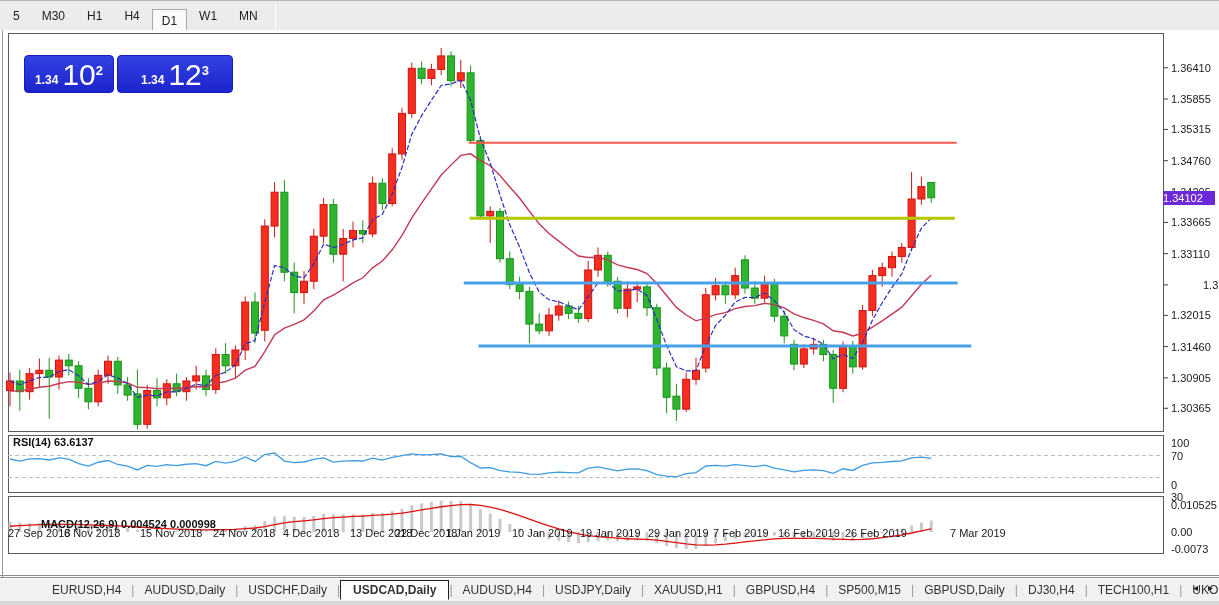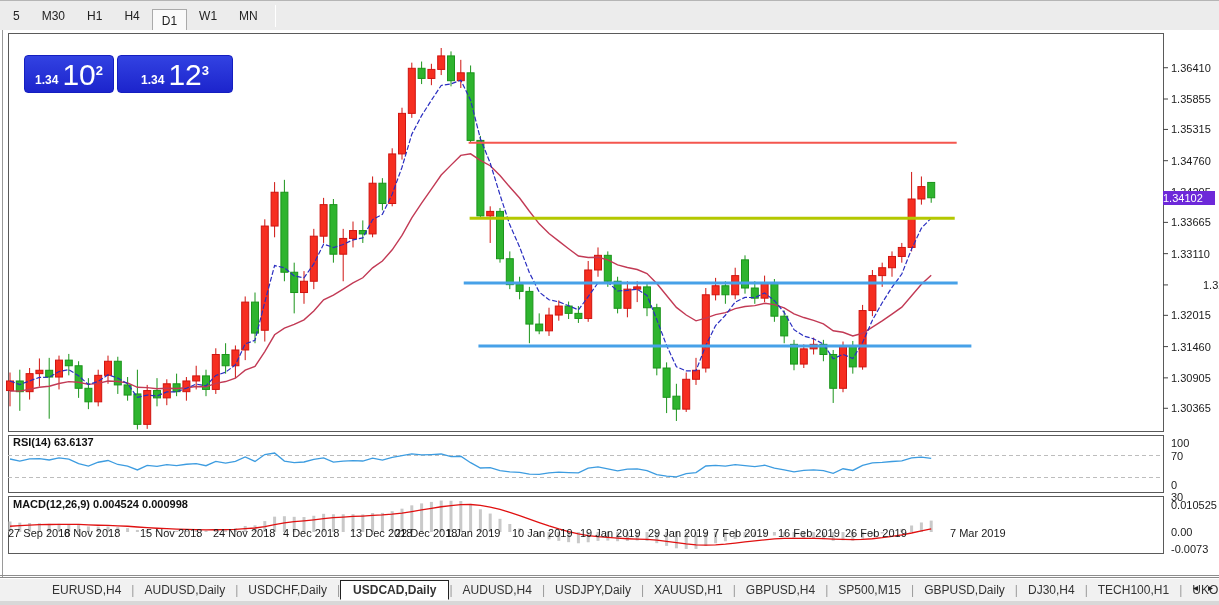--- a/index.html
+++ b/index.html
@@ -411,21 +411,21 @@
         </div>
         <div class="tp-tile tp-tile-buy">
           <span class="small">1.34</span>
           <span class="big">12</span>
           <span class="sup">3</span>
         </div>
       </div>
     </div>
 
     <div class="pane-label" style="top:406px;">RSI(14) 63.6137</div>
-    <div class="pane-label" style="top:468px;">MACD(12,26,9) 0.004524 0.000998</div>
+    <div class="pane-label" style="top:488px;margin-left:28px;">MACD(12,26,9) 0.004524 0.000998</div>
 
     <div id="axis-layer">
         <div class="axis-label" style="left: 1171px; top: 31.7334px;">1.36410</div>
         <div class="axis-label" style="left: 1171px; top: 63.001px;">1.35855</div>
         <div class="axis-label" style="left: 1171px; top: 93.4235px;">1.35315</div>
         <div class="axis-label" style="left: 1171px; top: 124.691px;">1.34760</div>
         <div class="axis-label" style="left: 1171px; top: 155.959px;">1.34205</div>
         <div class="axis-label" style="left: 1171px; top: 186.381px;">1.33665</div>
         <div class="axis-label" style="left: 1171px; top: 217.649px;">1.33110</div>
         <div class="axis-label" style="left: 1203px; top: 248.916px;">1.32555</div>

